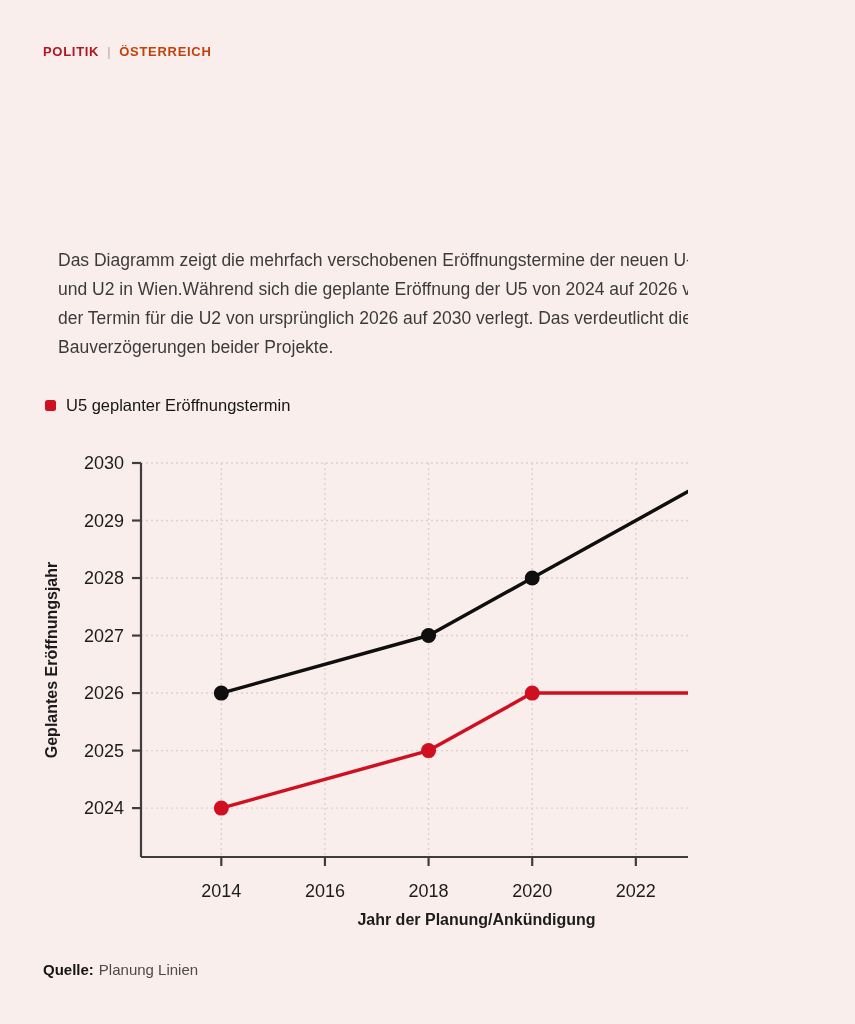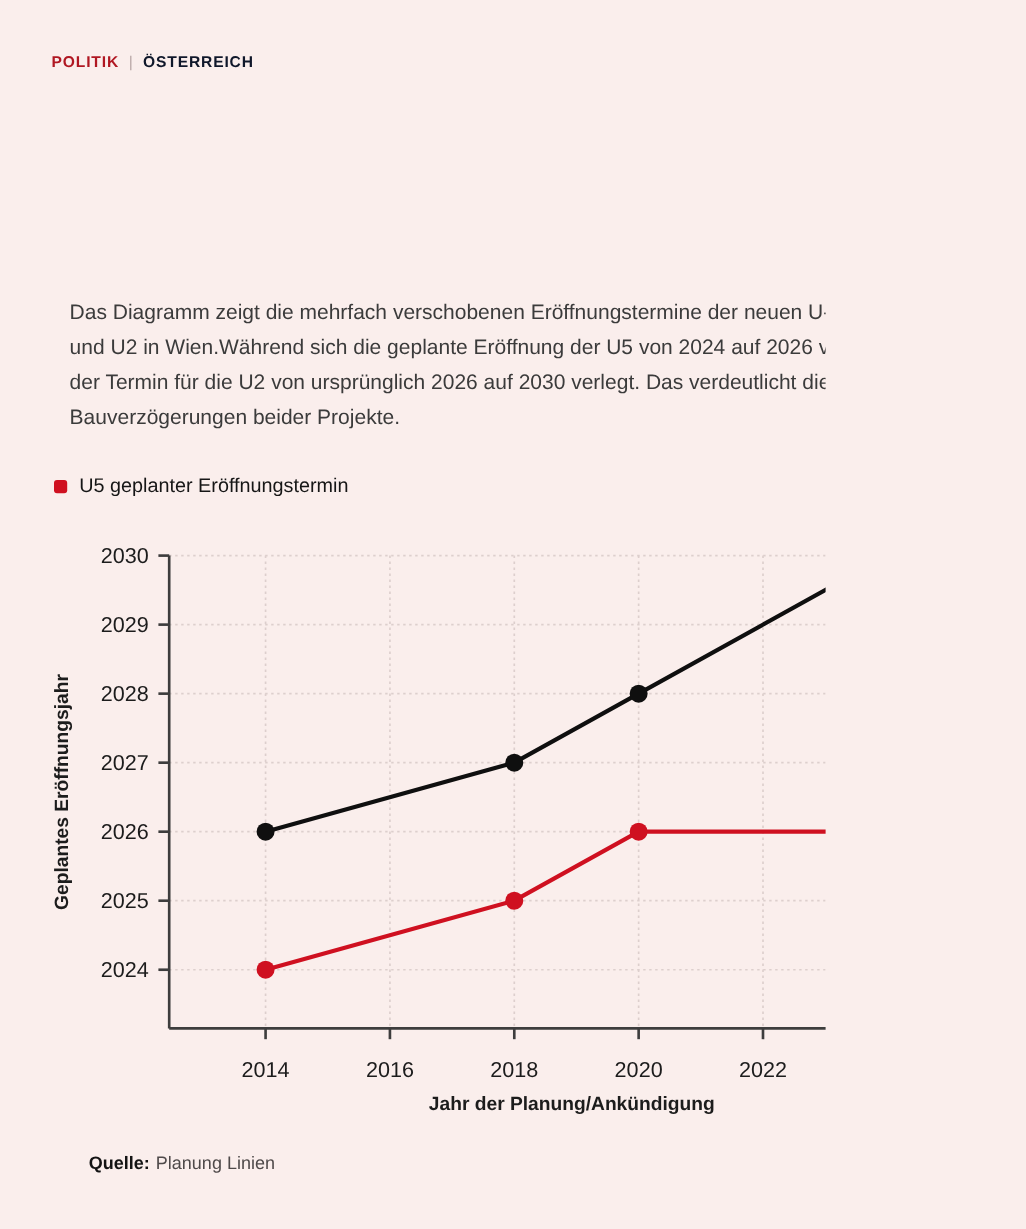--- a/index.html
+++ b/index.html
@@ -11,21 +11,21 @@
   }
   .page{position:relative;width:688px;height:1024px;background:#faeeec;overflow:hidden;border-radius:16px;}
 
   .eyebrow{
     position:absolute;left:43px;top:44px;
     font-size:13px;font-weight:bold;letter-spacing:.7px;
     display:flex;align-items:center;
   }
   .eyebrow .section{color:#b01722;}
   .eyebrow .sep{color:#b9a7a6;margin:0 8px;font-weight:normal;}
-  .eyebrow .region{color:#0f172a;}
+  .eyebrow .region{color:#c2410c;}
 
   .title{
     position:absolute;left:43px;top:90px;width:780px;margin:0;
     font-family:"Liberation Serif","DejaVu Serif",serif;
     font-weight:400;font-size:46px;line-height:1.22;color:#131313;
   }
 
   .desc{
     position:absolute;left:58px;top:246px;width:775px;margin:0;
     font-size:17.5px;line-height:29px;color:#3b3b3b;
@@ -42,21 +42,21 @@
   svg.chart{position:absolute;left:0;top:430px;}
   .grid{stroke:#ddcfcd;stroke-width:1.4;stroke-dasharray:2 3;fill:none;}
   .axis{stroke:#3d3d3d;stroke-width:2.2;fill:none;}
   .tick-label{font:18px "Liberation Sans",sans-serif;fill:#1c1c1c;}
   .axis-title{font:bold 16px "Liberation Sans",sans-serif;fill:#1c1c1c;}
 
   .source{
     position:absolute;left:43px;top:961px;
     font-size:15px;color:#4f4a4a;
   }
-  .src-label{font-weight:bold;color:#141414;margin-right:5px;margin-left:31px;}
+  .src-label{font-weight:bold;color:#141414;margin-right:5px;}
 </style>
 </head>
 <body>
 
 <div class="page">
 
   <div class="eyebrow">
     <span class="section">POLITIK</span>
     <span class="sep">|</span>
     <span class="region">ÖSTERREICH</span>

